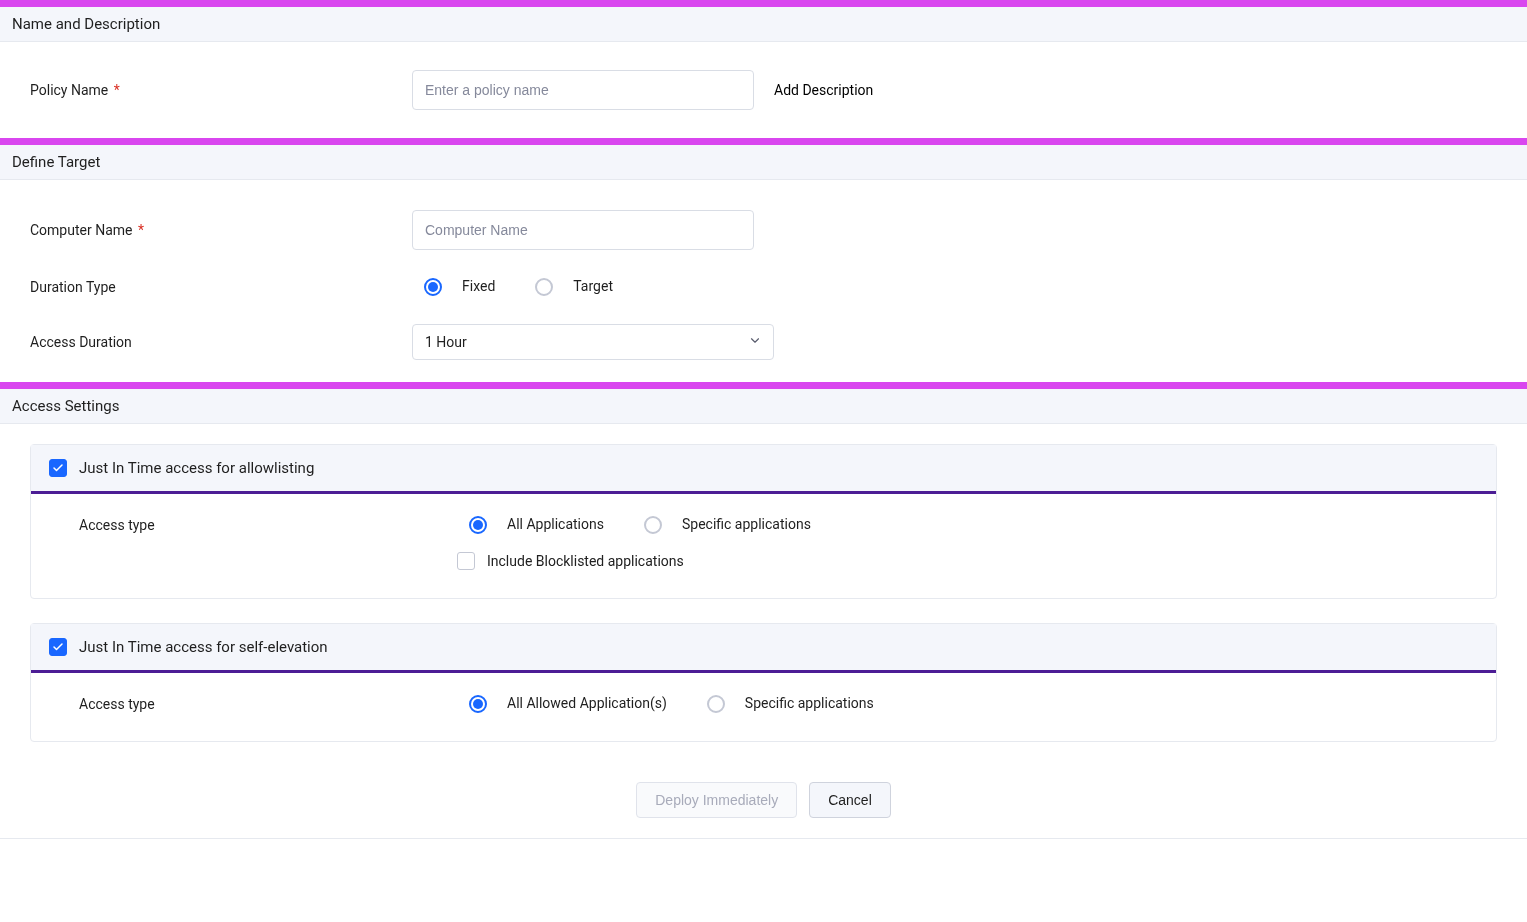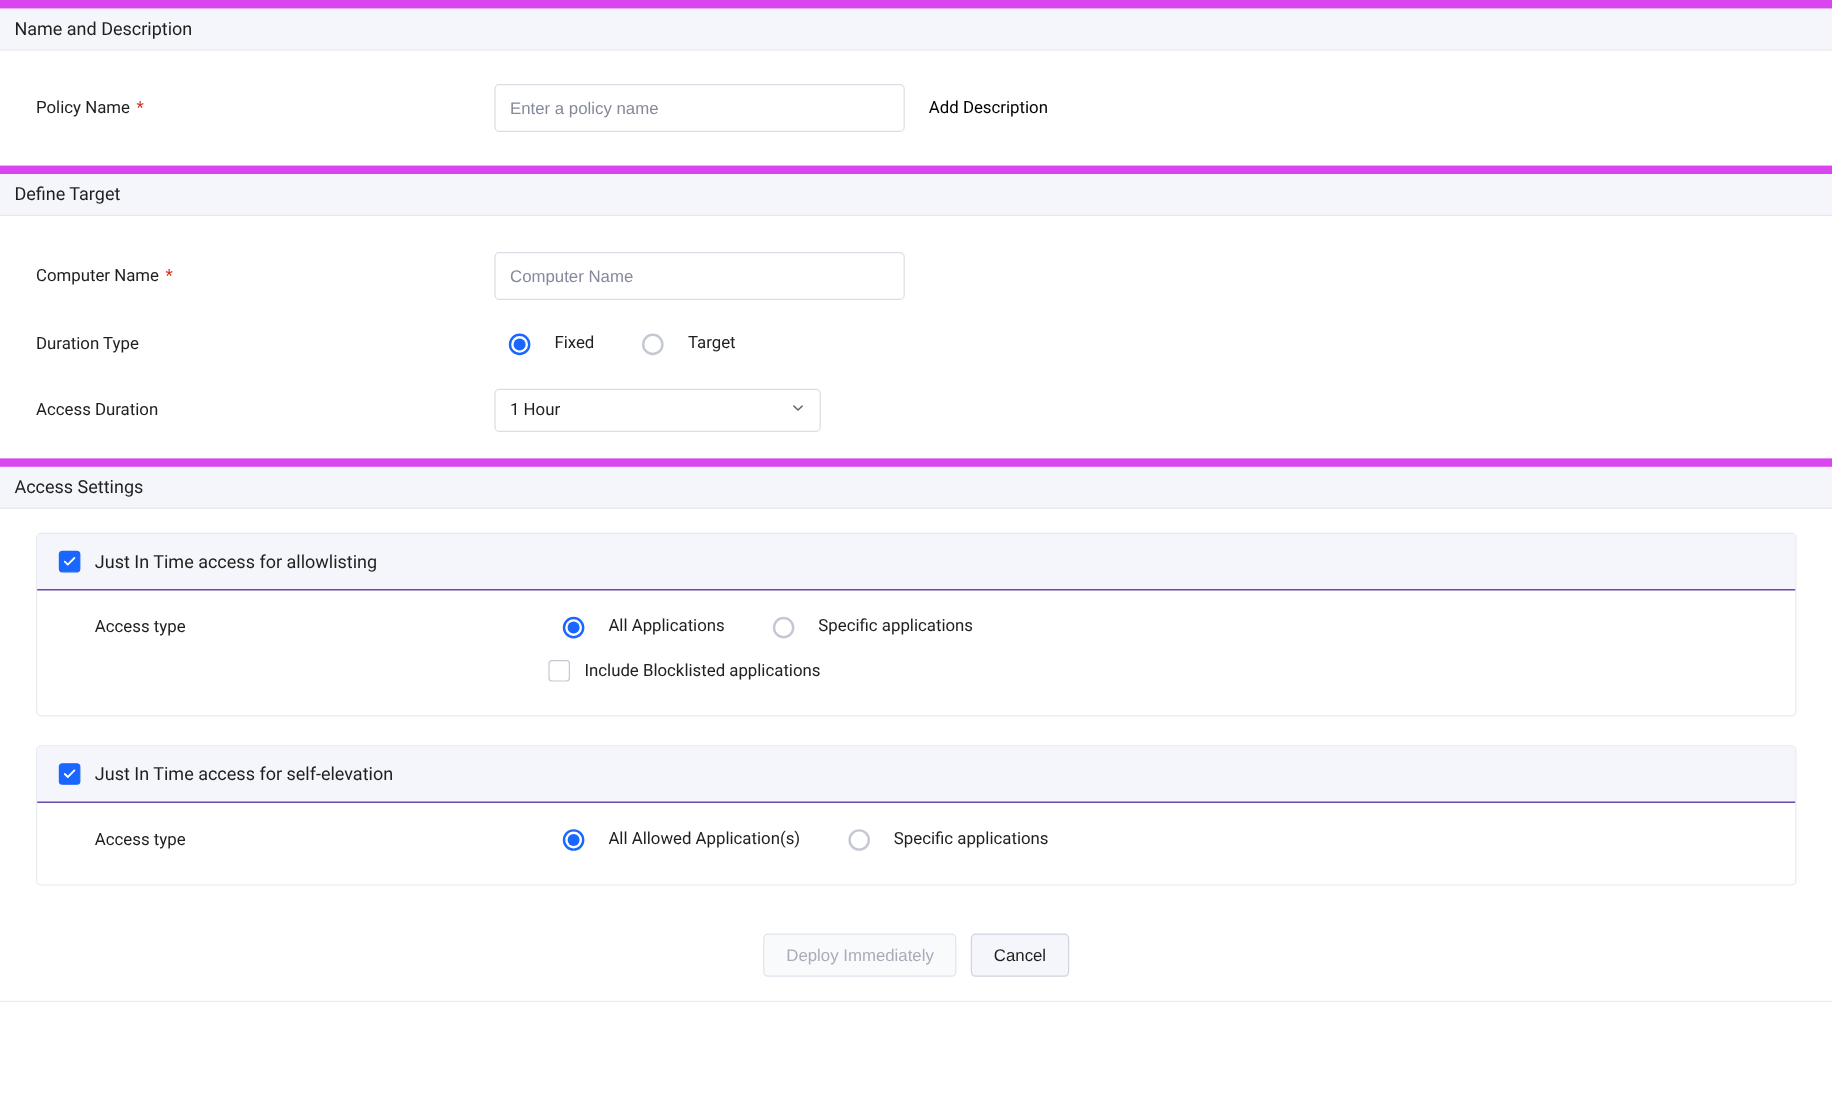--- a/index.html
+++ b/index.html
@@ -53,21 +53,21 @@
   input.text-input::placeholder { color: #85899b; }
   .link {
     color: #000000;
     font-size: 14px;
     cursor: pointer;
     text-decoration: none;
   }
 
   .select-wrap {
     position: relative;
-    width: 272px;
+    width: 362px;
   }
   .select-box {
     width: 100%;
     height: 36px;
     padding: 0 36px 0 12px;
     font-size: 14px;
     color: #1f1f1f;
     background: #fff;
     border: 1px solid #d9dde5;
     border-radius: 4px;
@@ -103,21 +103,21 @@
 
   
   .settings-wrap { padding: 20px 30px 0 30px; display: flex; flex-direction: column; gap: 24px; }
   .panel {
     border: 1px solid #e6e9ef;
     border-radius: 4px;
     background: #fff;
   }
   .panel-header {
     background: #f4f6fb;
-    border-bottom: 1px solid #4c1d95;
+    border-bottom: 3px solid #4c1d95;
     padding: 14px 18px;
     display: flex; align-items: flex-start; gap: 12px;
   }
   .panel-title { font-size: 15px; color: #1f1f1f; }
 
   
   .checkbox {
     width: 18px; height: 18px;
     border-radius: 3px;
     border: 1px solid #c4c8d4;

